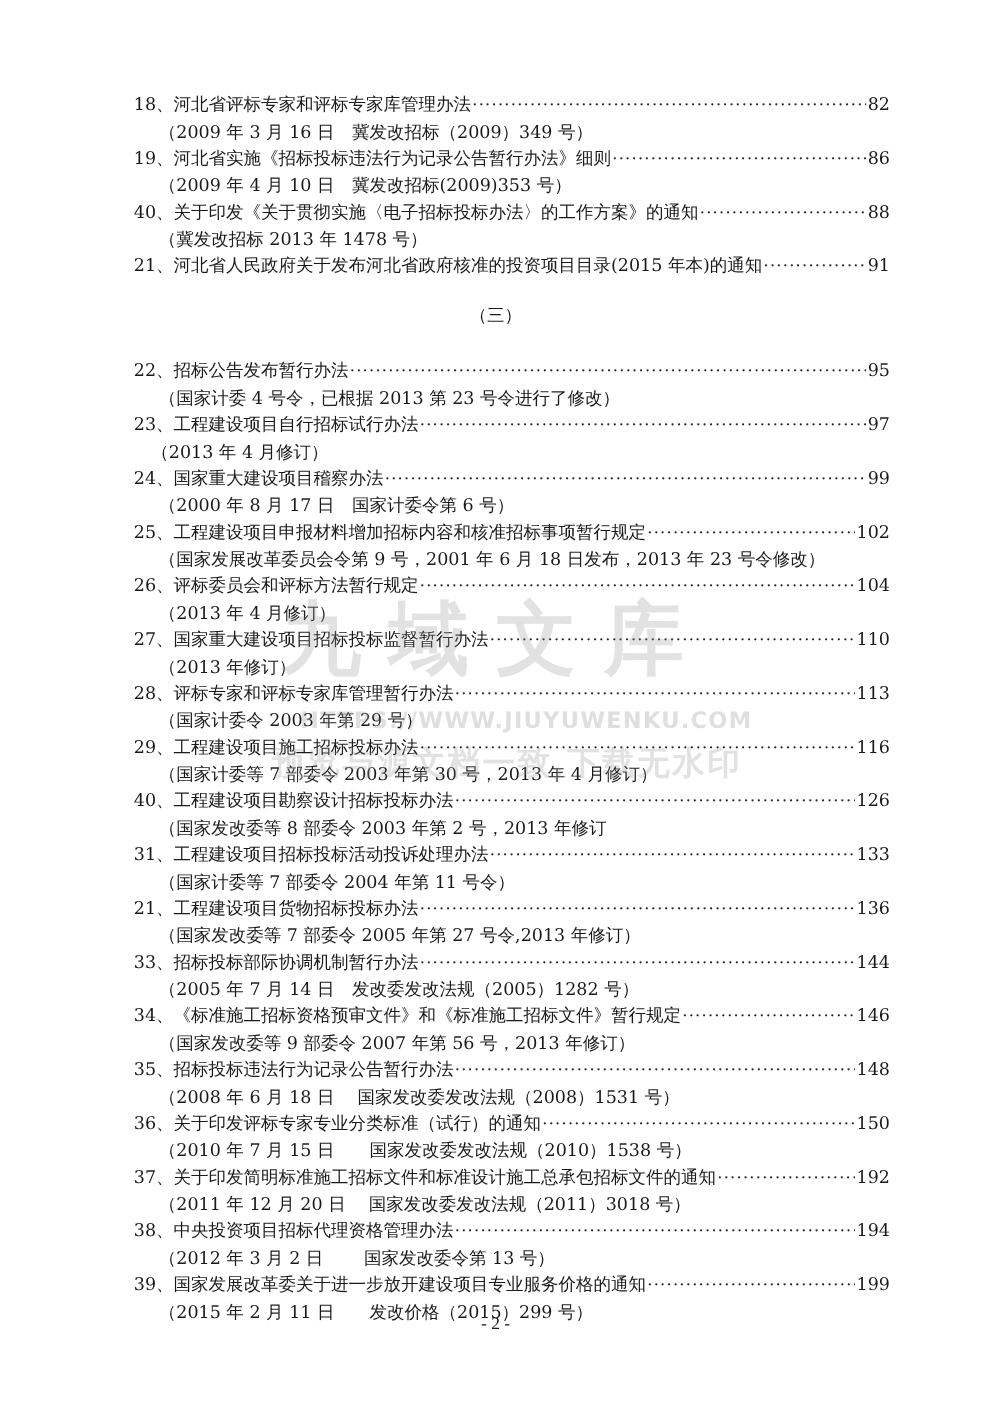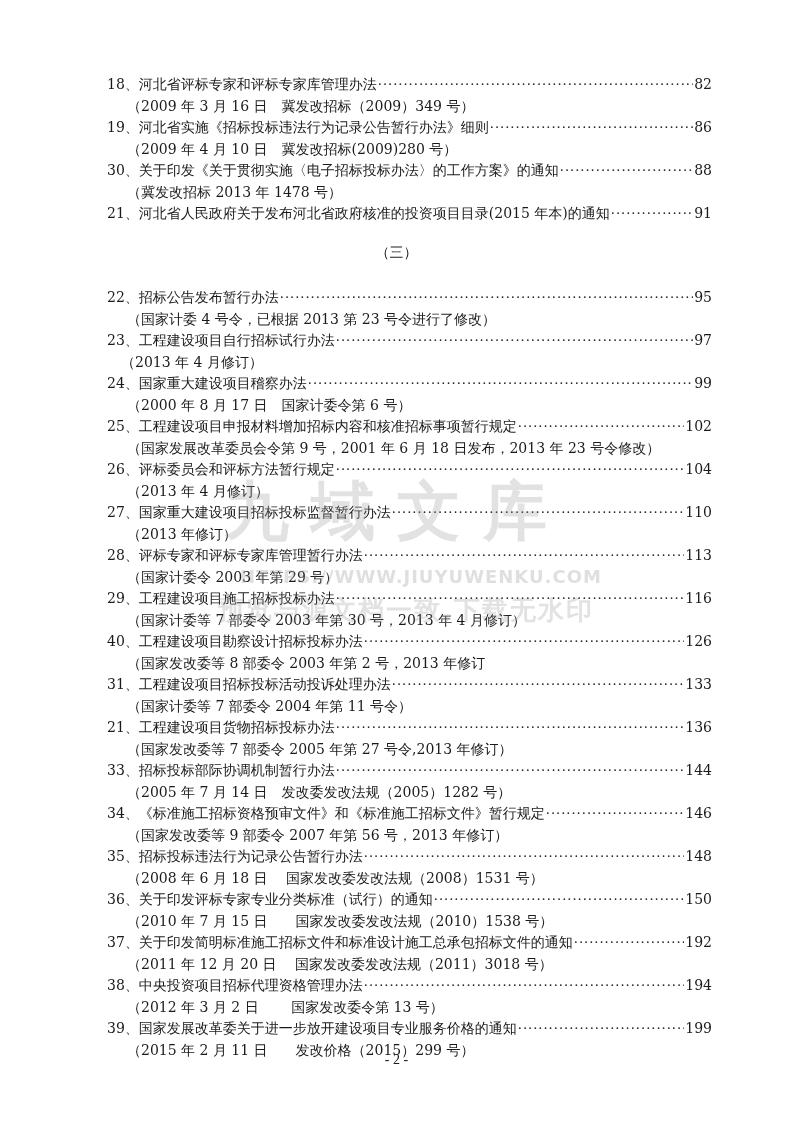--- a/index.html
+++ b/index.html
@@ -136,25 +136,25 @@
           <span class="entry-page">82</span>
         </div>
       <div class="note-line">（2009 年 3 月 16 日　冀发改招标（2009）349 号）</div>
     </div>
     <div>
       <div class="entry-line">
           <span class="entry-title">19、河北省实施《招标投标违法行为记录公告暂行办法》细则</span>
           <span class="leader"></span>
           <span class="entry-page">86</span>
         </div>
-      <div class="note-line">（2009 年 4 月 10 日　冀发改招标(2009)280 号）</div>
-    </div>
-    <div>
-      <div class="entry-line">
-          <span class="entry-title">30、关于印发《关于贯彻实施〈电子招标投标办法〉的工作方案》的通知</span>
+      <div class="note-line">（2009 年 4 月 10 日　冀发改招标(2009)353 号）</div>
+    </div>
+    <div>
+      <div class="entry-line">
+          <span class="entry-title">40、关于印发《关于贯彻实施〈电子招标投标办法〉的工作方案》的通知</span>
           <span class="leader"></span>
           <span class="entry-page">88</span>
         </div>
       <div class="note-line">（冀发改招标 2013 年 1478 号）</div>
     </div>
     <div>
       <div class="entry-line">
           <span class="entry-title">21、河北省人民政府关于发布河北省政府核准的投资项目目录(2015 年本)的通知</span>
           <span class="leader"></span>
           <span class="entry-page">91</span>

